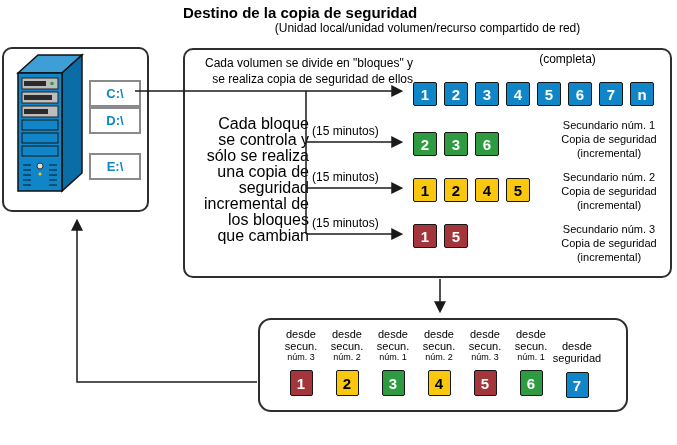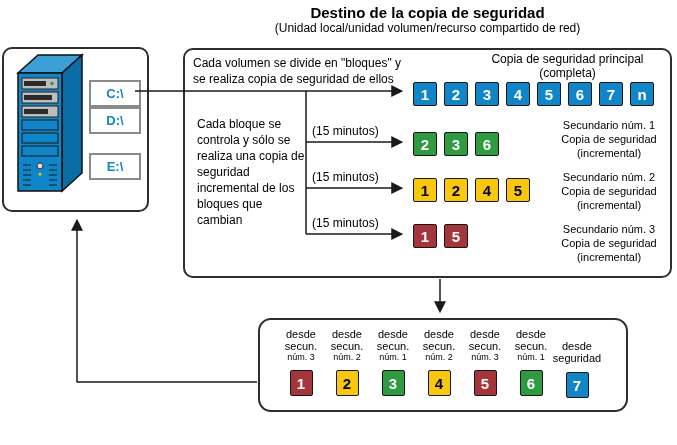--- a/index.html
+++ b/index.html
@@ -1,41 +1,41 @@
 <!DOCTYPE html>
 <html><head>
 <meta charset="utf-8">
 <style>
   html,body { margin:0; padding:0; background:#fff; }
   .canvas { position:relative; width:677px; height:445px; background:#fff;
             font-family:"Liberation Sans", sans-serif; color:#000; overflow:hidden; }
 
-  .title    { position:absolute; left:183px; top:4px;  width:489px; text-align:center;
+  .title    { position:absolute; left:183px; top:4px;  width:489px; text-align:left;
               font-size:15px; font-weight:bold; }
   .subtitle { position:absolute; left:183px; top:21px; width:489px; text-align:center;
               font-size:12px; }
 
   .panel { position:absolute; background:#fff; border:2px solid #2e2e2e; border-radius:10px; box-sizing:border-box; }
   .source-box   { left:2px;   top:47px;  width:147px; height:165px; }
   .main-panel   { left:183px; top:48px;  width:489px; height:230px; }
   .bottom-panel { left:258px; top:318px; width:370px; height:94px; border-radius:13px; }
 
   .tower { position:absolute; left:8px; top:2px; }
 
   .drive { position:absolute; width:48px; height:23px; background:#fff; border:2px solid #8a8a8a;
            display:flex; align-items:center; justify-content:center;
            font-size:13px; font-weight:bold; color:#1086c8; }
   .drive-c { left:85px; top:31px; }
   .drive-d { left:85px; top:58px; }
   .drive-e { left:85px; top:104px; }
 
-  .volume-note { position:absolute; left:8px;  top:5px;  width:220px; text-align:left;
+  .volume-note { position:absolute; left:8px;  top:5px;  width:220px; text-align:right;
                  font-size:12px; line-height:16px; }
-  .block-note  { position:absolute; left:12px; top:66px; width:112px; text-align:left;
-                 font-size:12px; line-height:16px; }
+  .block-note  { position:absolute; left:12px; top:66px; width:112px; text-align:right;
+                 font-size:16px; line-height:16px; }
   .interval    { position:absolute; left:127px; width:105px; text-align:left; font-size:12px; }
   .i1 { top:74px; } .i2 { top:120px; } .i3 { top:166px; }
 
   .principal-label { position:absolute; left:280px; top:2px; width:205px; text-align:center;
                      font-size:12px; line-height:14px; }
   .sec-label { position:absolute; left:350px; width:148px; text-align:center;
                font-size:11px; line-height:14px; }
   .s1 { top:68px; } .s2 { top:120px; } .s3 { top:172px; }
 
   .blocks { position:absolute; left:228px; display:flex; gap:7px; }
@@ -110,21 +110,20 @@
 
   <div class="panel main-panel">
     <div class="volume-note">Cada volumen se divide en "bloques" y se realiza copia de seguridad de ellos</div>
     <div class="block-note">Cada bloque se controla y sólo se realiza una copia de seguridad incremental de los bloques que cambian</div>
 
     <div class="interval i1">(15 minutos)</div>
     <div class="interval i2">(15 minutos)</div>
     <div class="interval i3">(15 minutos)</div>
 
     <div class="principal-label">
-      <div>Copia de seguridad principal</div>
       <div>(completa)</div>
     </div>
 
     <div class="blocks row1">
       <span class="block" style="background: rgb(16, 134, 200); color: rgb(255, 255, 255);">1</span>
       <span class="block" style="background: rgb(16, 134, 200); color: rgb(255, 255, 255);">2</span>
       <span class="block" style="background: rgb(16, 134, 200); color: rgb(255, 255, 255);">3</span>
       <span class="block" style="background: rgb(16, 134, 200); color: rgb(255, 255, 255);">4</span>
       <span class="block" style="background: rgb(16, 134, 200); color: rgb(255, 255, 255);">5</span>
       <span class="block" style="background: rgb(16, 134, 200); color: rgb(255, 255, 255);">6</span>

